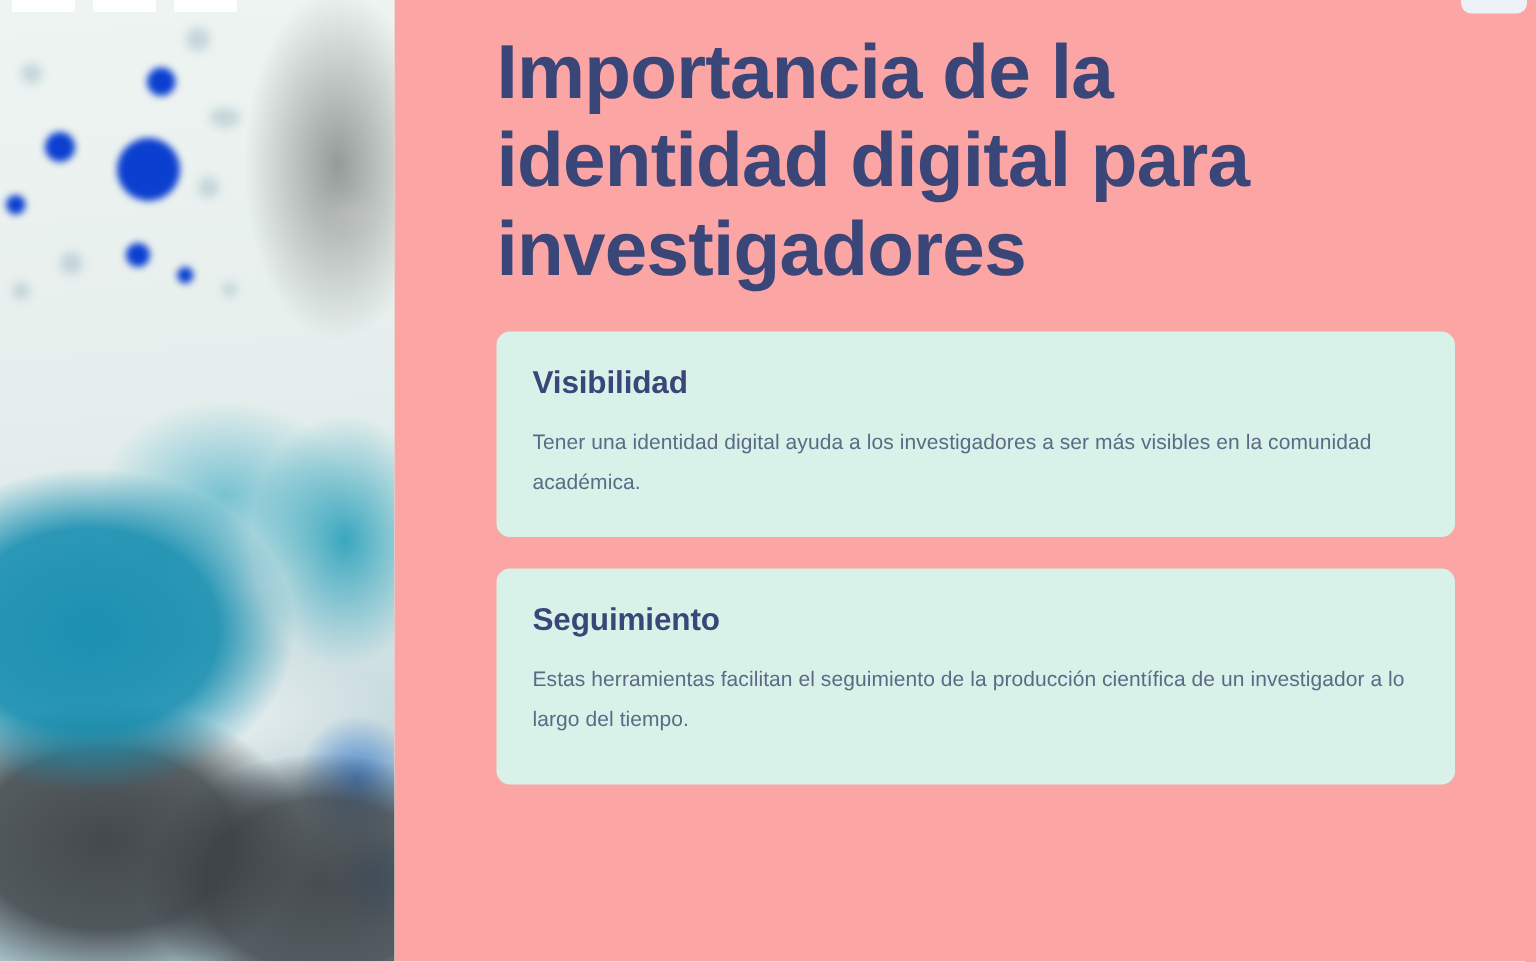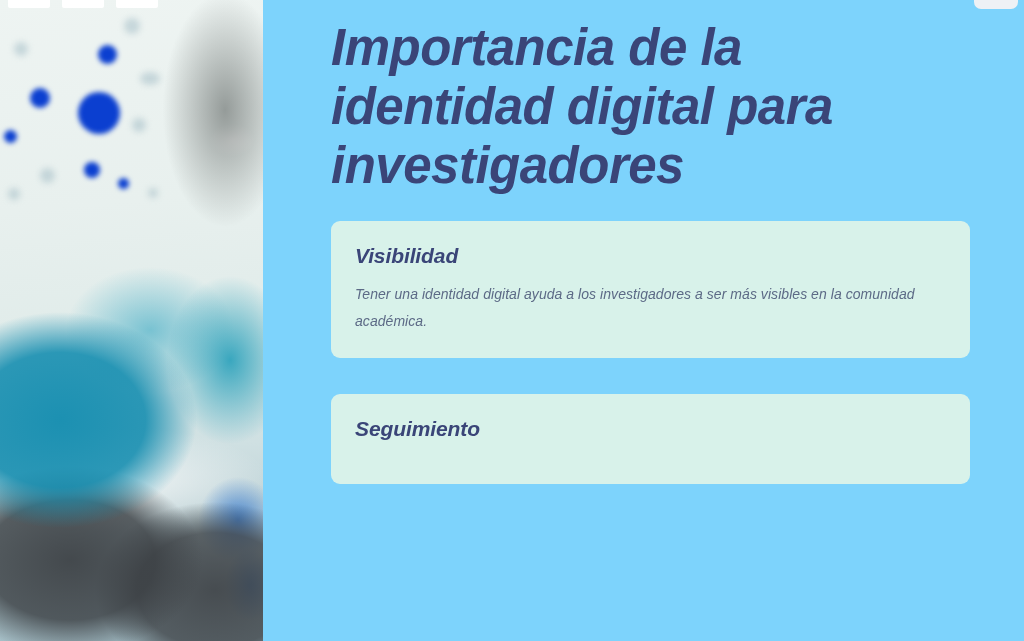--- a/index.html
+++ b/index.html
@@ -10,23 +10,22 @@
     height: 641px;
     overflow: hidden;
     background: #ffffff;
     font-family: "Liberation Sans", sans-serif;
   }
 
   .slide {
     position: relative;
     width: 1024px;
     height: 641px;
-    background: #7dd3fc;
+    background: #fca5a5;
     display: flex;
-    font-style: italic;
   }
 
   
   .media-panel {
     position: relative;
     width: 263px;
     height: 641px;
     flex: 0 0 263px;
     overflow: hidden;
     background: #e7eeec;
@@ -114,21 +113,21 @@
     align-items: center;
     margin-bottom: 21px;
   }
 
   .card {
     background: #d8f2ea;
     border-radius: 9px;
     padding: 22px 24px 24px 24px;
   }
   .card.half { flex: 1 1 0; }
-  .card.full { width: 100%; padding-bottom: 30px; margin-top: 15px; }
+  .card.full { width: 100%; padding-bottom: 30px; }
 
   .card-title {
     color: #3a4578;
     font-weight: 700;
     font-size: 21px;
     line-height: 1.2;
     letter-spacing: -0.1px;
     margin-bottom: 12px;
   }
 
@@ -194,17 +193,18 @@
         <div class="card-title">Visibilidad</div>
         <div class="card-body">Tener una identidad digital ayuda a los investigadores a ser más visibles en la comunidad académica.</div>
       </div>
 
 
     </div>
 
     <div class="card-row">
       <div class="card full">
         <div class="card-title">Seguimiento</div>
+        <div class="card-body">Estas herramientas facilitan el seguimiento de la producción científica de un investigador a lo largo del tiempo.</div>
       </div>
     </div>
 
   </div>
 </div>
 
 </body></html>

